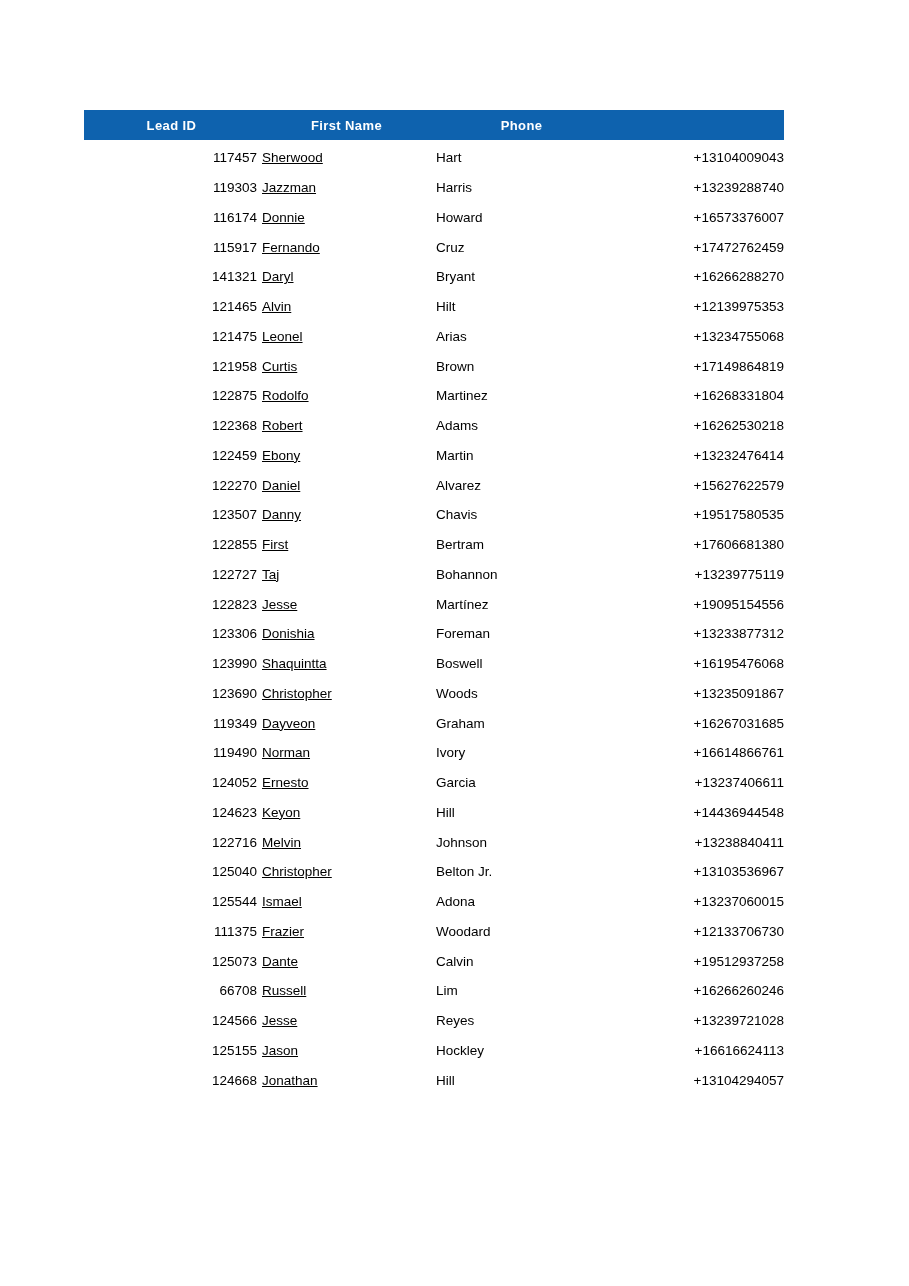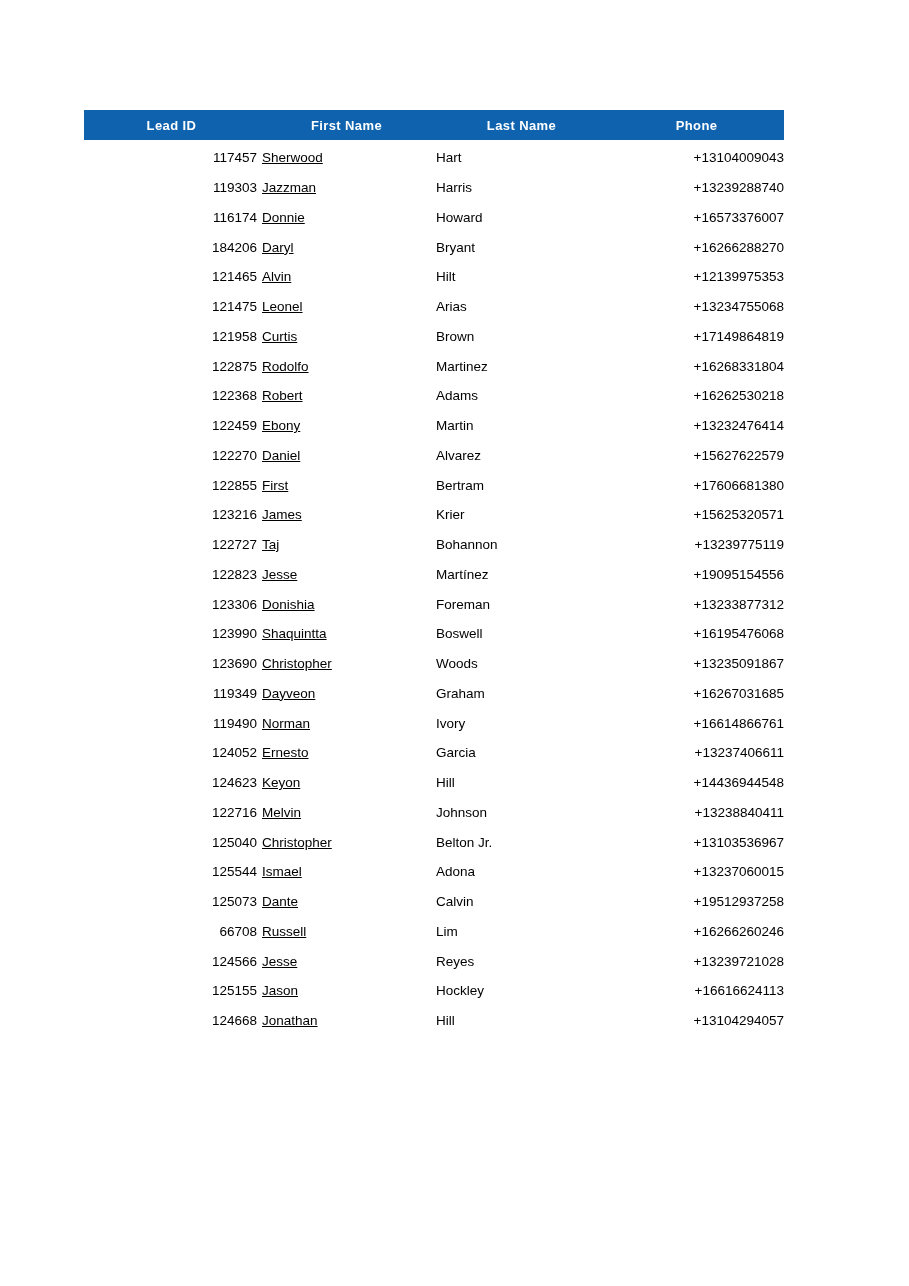--- a/index.html
+++ b/index.html
@@ -21,21 +21,20 @@
   .td-phone { text-align:right;  padding-left:2px; }
 </style>
 </head>
 <body>
 
 <div class="page">
   <div class="sheet">
     <div class="thead">
       <div class="th">Lead ID</div>
       <div class="th">First Name</div>
-      <div class="th">Last Name</div>
       <div class="th">Phone</div>
     </div>
     <div class="tbody">
 
     <div class="tr">
         <div class="td td-id">117457</div>
         <div class="td td-first">Sherwood</div>
         <div class="td td-last">Hart</div>
         <div class="td td-phone">+13104009043</div>
       </div>
@@ -45,21 +44,27 @@
         <div class="td td-last">Harris</div>
         <div class="td td-phone">+13239288740</div>
       </div>
         <div class="tr">
         <div class="td td-id">116174</div>
         <div class="td td-first">Donnie</div>
         <div class="td td-last">Howard</div>
         <div class="td td-phone">+16573376007</div>
       </div>
         <div class="tr">
-        <div class="td td-id">184206</div>
+        <div class="td td-id">115917</div>
+        <div class="td td-first">Fernando</div>
+        <div class="td td-last">Cruz</div>
+        <div class="td td-phone">+17472762459</div>
+      </div>
+        <div class="tr">
+        <div class="td td-id">141321</div>
         <div class="td td-first">Daryl</div>
         <div class="td td-last">Bryant</div>
         <div class="td td-phone">+16266288270</div>
       </div>
         <div class="tr">
         <div class="td td-id">121465</div>
         <div class="td td-first">Alvin</div>
         <div class="td td-last">Hilt</div>
         <div class="td td-phone">+12139975353</div>
       </div>
@@ -93,32 +98,32 @@
         <div class="td td-last">Martin</div>
         <div class="td td-phone">+13232476414</div>
       </div>
         <div class="tr">
         <div class="td td-id">122270</div>
         <div class="td td-first">Daniel</div>
         <div class="td td-last">Alvarez</div>
         <div class="td td-phone">+15627622579</div>
       </div>
         <div class="tr">
+        <div class="td td-id">123507</div>
+        <div class="td td-first">Danny</div>
+        <div class="td td-last">Chavis</div>
+        <div class="td td-phone">+19517580535</div>
+      </div>
+        <div class="tr">
         <div class="td td-id">122855</div>
         <div class="td td-first">First</div>
         <div class="td td-last">Bertram</div>
         <div class="td td-phone">+17606681380</div>
       </div>
         <div class="tr">
-        <div class="td td-id">123216</div>
-        <div class="td td-first">James</div>
-        <div class="td td-last">Krier</div>
-        <div class="td td-phone">+15625320571</div>
-      </div>
-        <div class="tr">
         <div class="td td-id">122727</div>
         <div class="td td-first">Taj</div>
         <div class="td td-last">Bohannon</div>
         <div class="td td-phone">+13239775119</div>
       </div>
         <div class="tr">
         <div class="td td-id">122823</div>
         <div class="td td-first">Jesse</div>
         <div class="td td-last">Martínez</div>
         <div class="td td-phone">+19095154556</div>
@@ -177,20 +182,26 @@
         <div class="td td-last">Belton Jr.</div>
         <div class="td td-phone">+13103536967</div>
       </div>
         <div class="tr">
         <div class="td td-id">125544</div>
         <div class="td td-first">Ismael</div>
         <div class="td td-last">Adona</div>
         <div class="td td-phone">+13237060015</div>
       </div>
         <div class="tr">
+        <div class="td td-id">111375</div>
+        <div class="td td-first">Frazier</div>
+        <div class="td td-last">Woodard</div>
+        <div class="td td-phone">+12133706730</div>
+      </div>
+        <div class="tr">
         <div class="td td-id">125073</div>
         <div class="td td-first">Dante</div>
         <div class="td td-last">Calvin</div>
         <div class="td td-phone">+19512937258</div>
       </div>
         <div class="tr">
         <div class="td td-id">66708</div>
         <div class="td td-first">Russell</div>
         <div class="td td-last">Lim</div>
         <div class="td td-phone">+16266260246</div>

